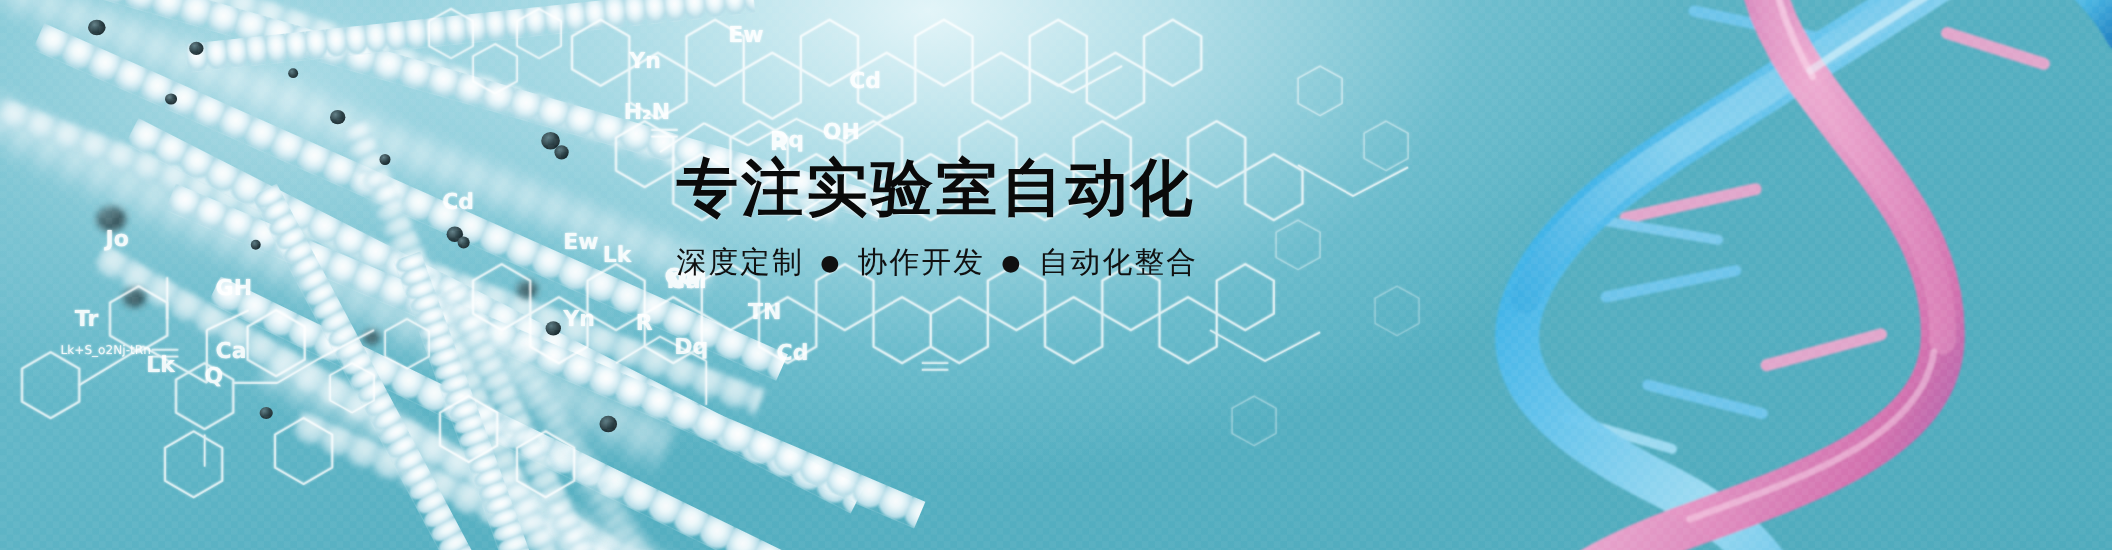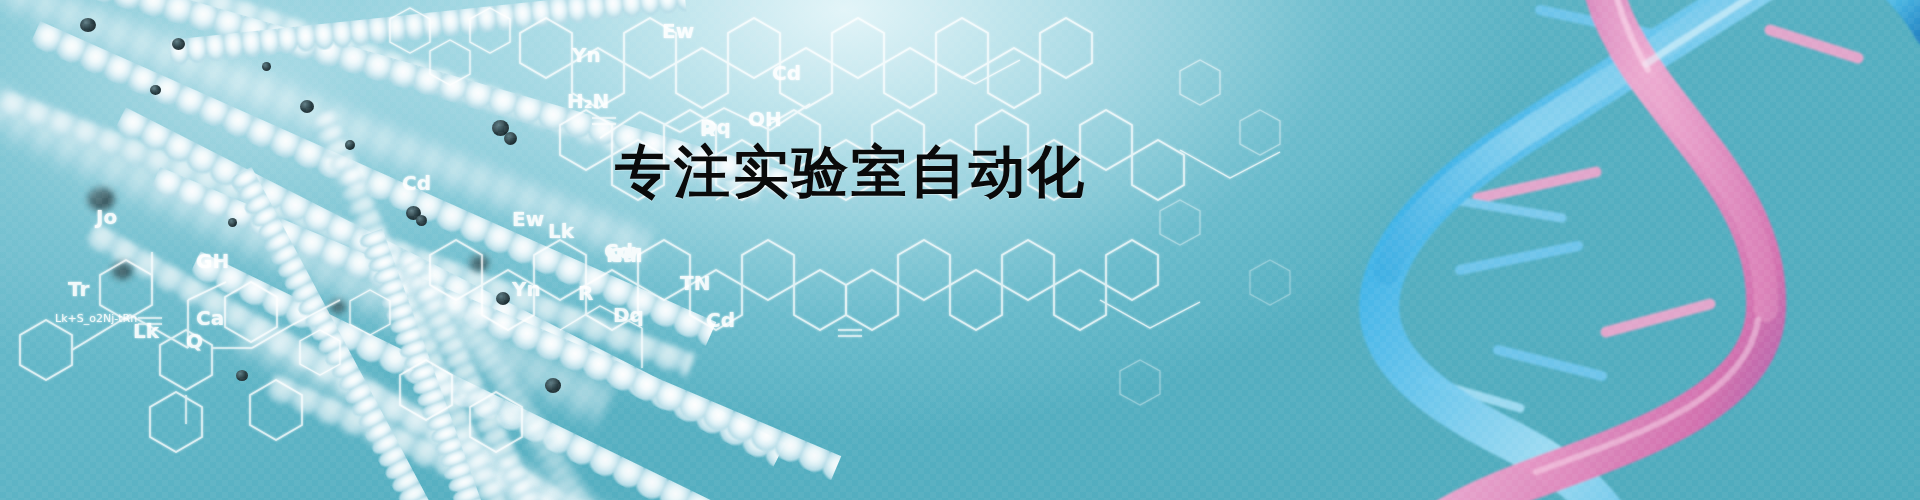--- a/index.html
+++ b/index.html
@@ -350,15 +350,22 @@
         <path d="M404,0 C 392,80 404,132 438,190" fill="none" stroke="#fde4f1" stroke-width="6" stroke-linecap="round" opacity=".5"></path>
         <path d="M548,440 C 536,520 424,556 326,592" fill="none" stroke="#fde4f1" stroke-width="6" stroke-linecap="round" opacity=".45"></path>
       </g>
     </svg>
   </div>
 
   <div class="checker"></div>
 
   <div class="text-block">
     <div class="headline">专注实验室自动化</div>
+    <div class="subline">
+      <span>深度定制</span>
+      <span class="sub-sep">●</span>
+      <span>协作开发</span>
+      <span class="sub-sep">●</span>
+      <span>自动化整合</span>
+    </div>
   </div>
 
 </div>
 
 </body></html>

